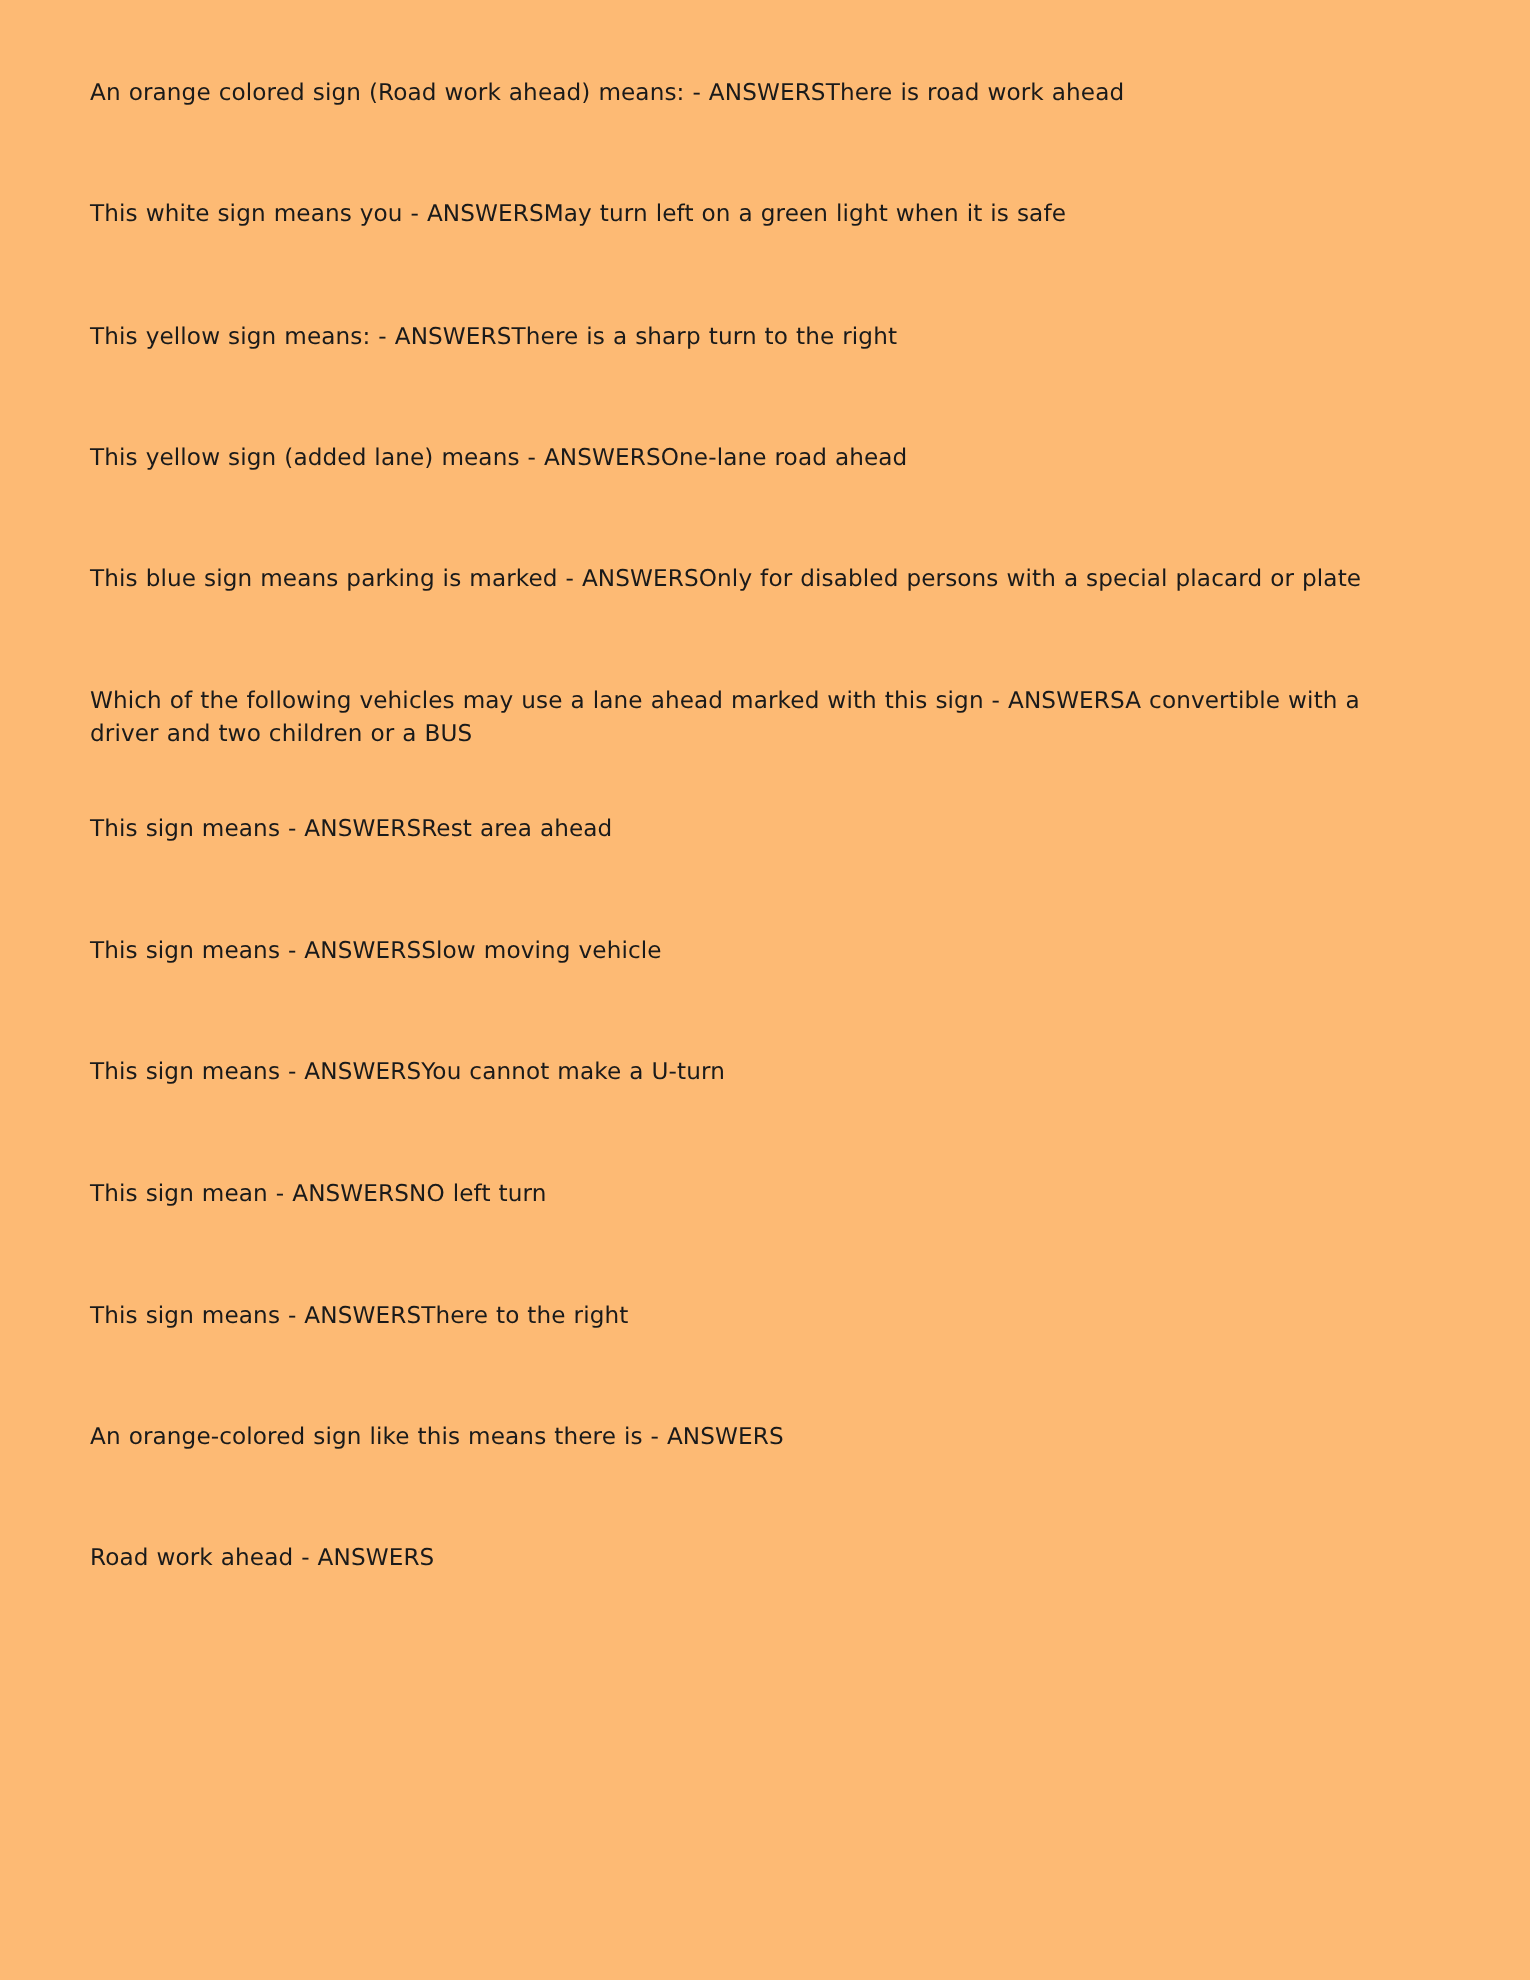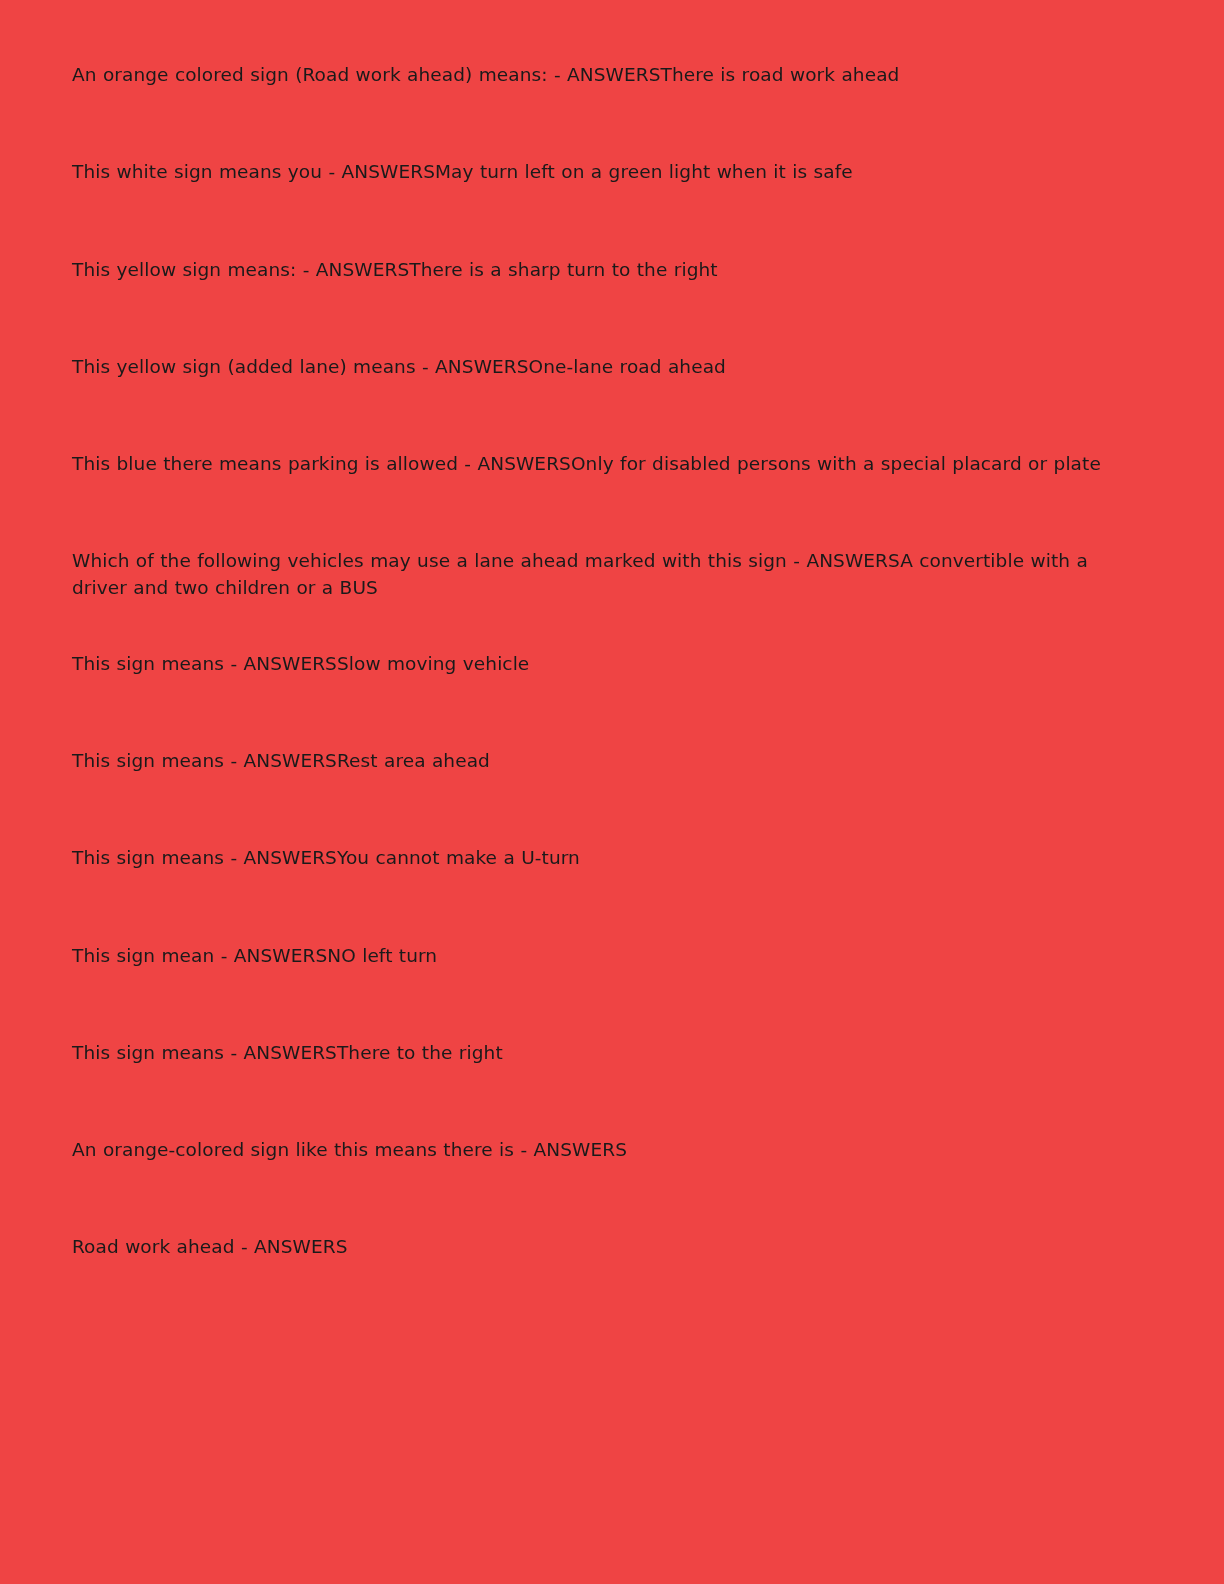--- a/index.html
+++ b/index.html
@@ -11,21 +11,21 @@
     width: 1224px;
     height: 1584px;
     font-family: "DejaVu Sans", sans-serif;
     color: #000000;
     -webkit-font-smoothing: antialiased;
   }
   .page {
     position: relative;
     width: 1224px;
     height: 1584px;
-    background: #ef4444;
+    background: #fdba74;
     box-sizing: border-box;
     padding: 62px 110px 16px 72px;
   }
   .doc-body {
     display: block;
   }
   .para {
     font-size: 18.5px;
     line-height: 1.42;
     color: #1a1a1a;
@@ -39,23 +39,23 @@
 </style>
 </head>
 <body>
 
 <div class="page">
   <div class="doc-body">
     <p class="para">An orange colored sign (Road work ahead) means: - ANSWERSThere is road work ahead</p>
     <p class="para">This white sign means you - ANSWERSMay turn left on a green light when it is safe</p>
     <p class="para">This yellow sign means: - ANSWERSThere is a sharp turn to the right</p>
     <p class="para">This yellow sign (added lane) means - ANSWERSOne-lane road ahead</p>
-    <p class="para">This blue there means parking is allowed - ANSWERSOnly for disabled persons with a special placard or plate</p>
+    <p class="para">This blue sign means parking is marked - ANSWERSOnly for disabled persons with a special placard or plate</p>
     <p class="para wrap">Which of the following vehicles may use a lane ahead marked with this sign - ANSWERSA convertible with a driver and two children or a BUS</p>
+    <p class="para">This sign means - ANSWERSRest area ahead</p>
     <p class="para">This sign means - ANSWERSSlow moving vehicle</p>
-    <p class="para">This sign means - ANSWERSRest area ahead</p>
     <p class="para">This sign means - ANSWERSYou cannot make a U-turn</p>
     <p class="para">This sign mean - ANSWERSNO left turn</p>
     <p class="para">This sign means - ANSWERSThere to the right</p>
     <p class="para">An orange-colored sign like this means there is - ANSWERS</p>
     <p class="para">Road work ahead - ANSWERS</p>
   </div>
 </div>
 
 </body></html>

